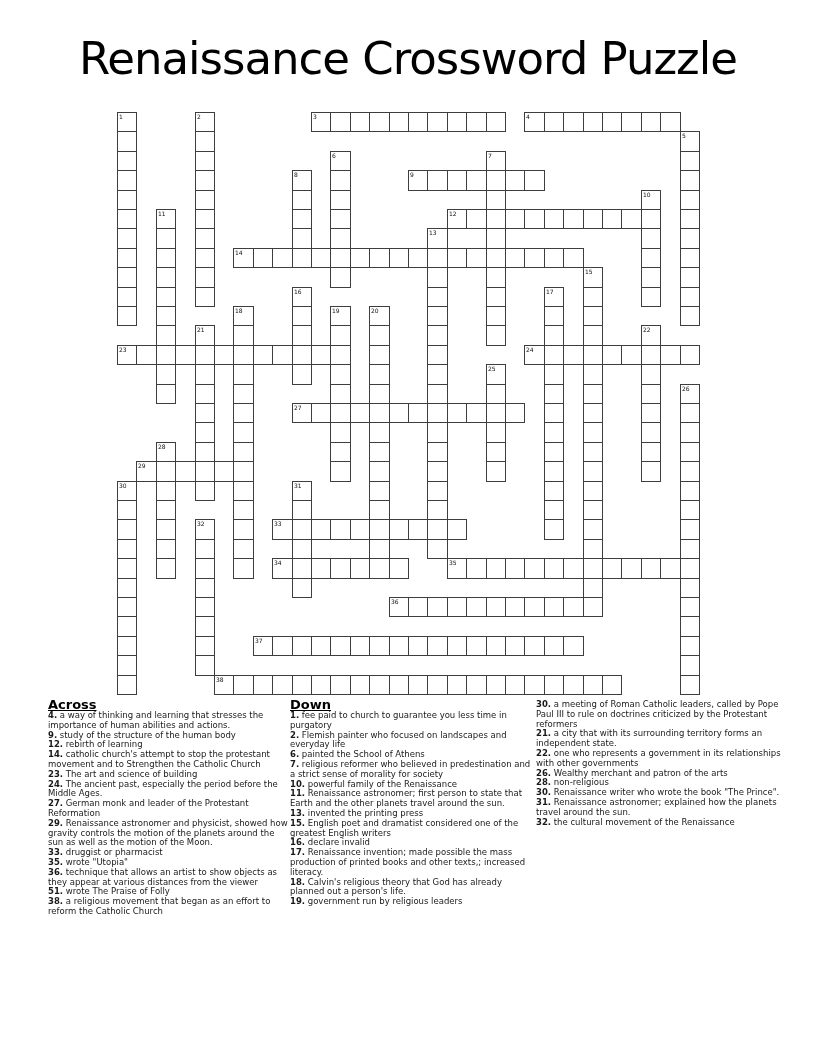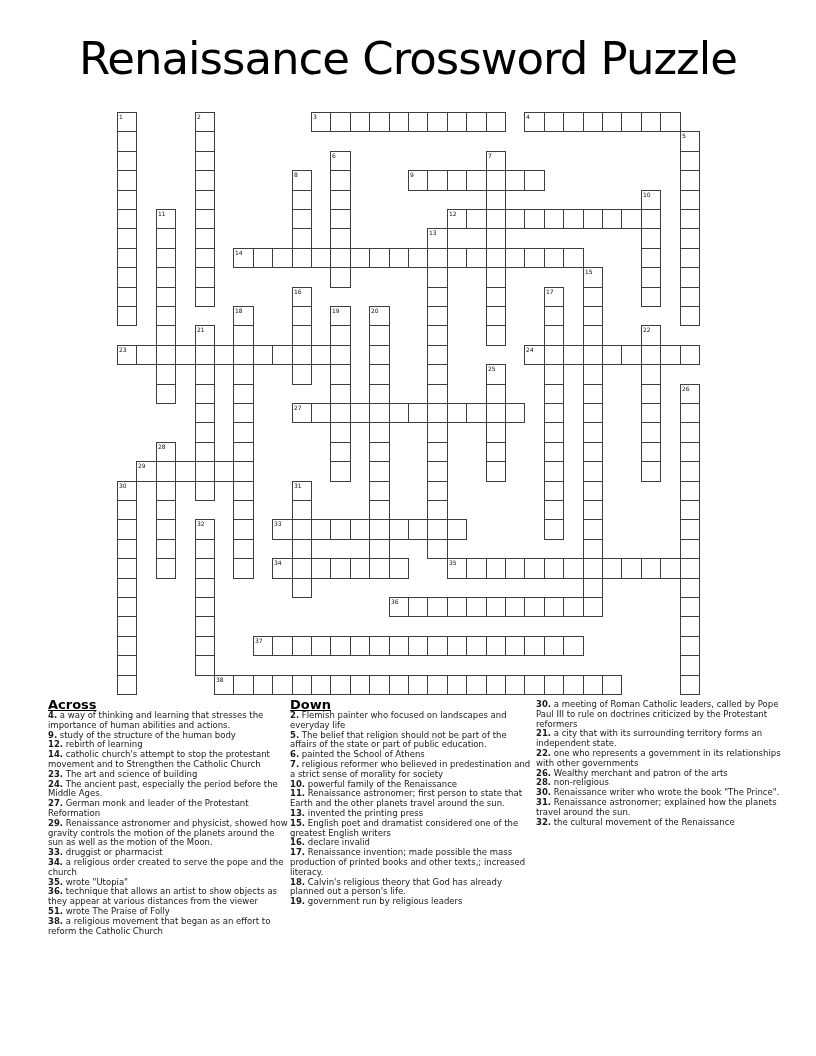--- a/index.html
+++ b/index.html
@@ -494,33 +494,32 @@
   <div>
       <p class="clue"><b>4.</b> a way of thinking and learning that stresses the importance of human abilities and actions.</p>
       <p class="clue"><b>9.</b> study of the structure of the human body</p>
       <p class="clue"><b>12.</b> rebirth of learning</p>
       <p class="clue"><b>14.</b> catholic church's attempt to stop the protestant movement and to Strengthen the Catholic Church</p>
       <p class="clue"><b>23.</b> The art and science of building</p>
       <p class="clue"><b>24.</b> The ancient past, especially the period before the Middle Ages.</p>
       <p class="clue"><b>27.</b> German monk and leader of the Protestant Reformation</p>
       <p class="clue"><b>29.</b> Renaissance astronomer and physicist, showed how gravity controls the motion of the planets around the sun as well as the motion of the Moon.</p>
       <p class="clue"><b>33.</b> druggist or pharmacist</p>
-      <p class="clue"><b>34.</b> a religious order created to serve the pope and the church</p>
       <p class="clue"><b>35.</b> wrote "Utopia"</p>
       <p class="clue"><b>36.</b> technique that allows an artist to show objects as they appear at various distances from the viewer</p>
       <p class="clue"><b>51.</b> wrote The Praise of Folly</p>
       <p class="clue"><b>38.</b> a religious movement that began as an effort to reform the Catholic Church</p>
     </div>
 </div>
 
 <div class="clue-col" style="left:290px;top:699px;width:243px;">
   <h2>Down</h2>
   <div>
+      <p class="clue"><b>1.</b> fee paid to church to guarantee you less time in purgatory</p>
       <p class="clue"><b>2.</b> Flemish painter who focused on landscapes and everyday life</p>
-      <p class="clue"><b>5.</b> The belief that religion should not be part of the affairs of the state or part of public education.</p>
       <p class="clue"><b>6.</b> painted the School of Athens</p>
       <p class="clue"><b>7.</b> religious reformer who believed in predestination and a strict sense of morality for society</p>
       <p class="clue"><b>10.</b> powerful family of the Renaissance</p>
       <p class="clue"><b>11.</b> Renaissance astronomer; first person to state that Earth and the other planets travel around the sun.</p>
       <p class="clue"><b>13.</b> invented the printing press</p>
       <p class="clue"><b>15.</b> English poet and dramatist considered one of the greatest English writers</p>
       <p class="clue"><b>16.</b> declare invalid</p>
       <p class="clue"><b>17.</b> Renaissance invention; made possible the mass production of printed books and other texts,; increased literacy.</p>
       <p class="clue"><b>18.</b> Calvin's religious theory that God has already planned out a person's life.</p>
       <p class="clue"><b>19.</b> government run by religious leaders</p>

